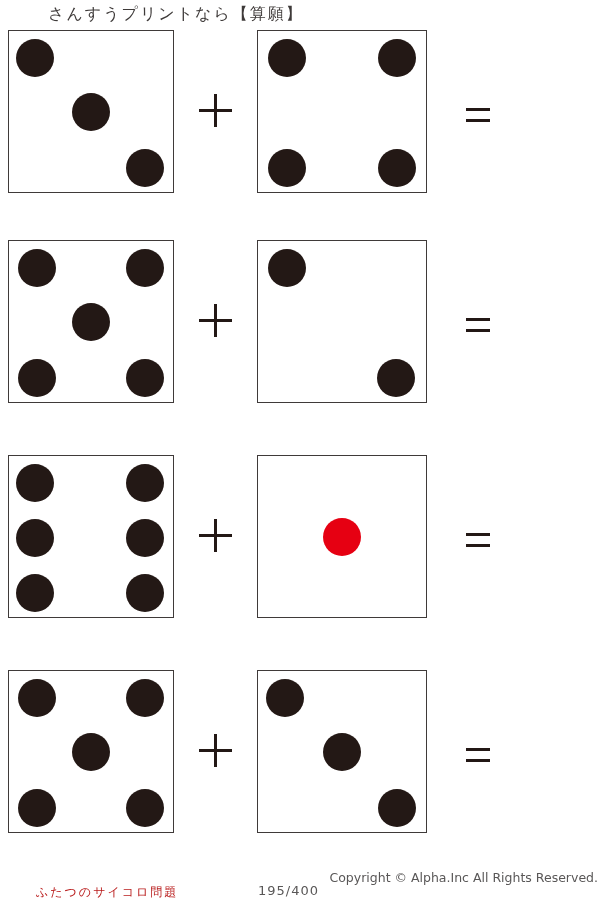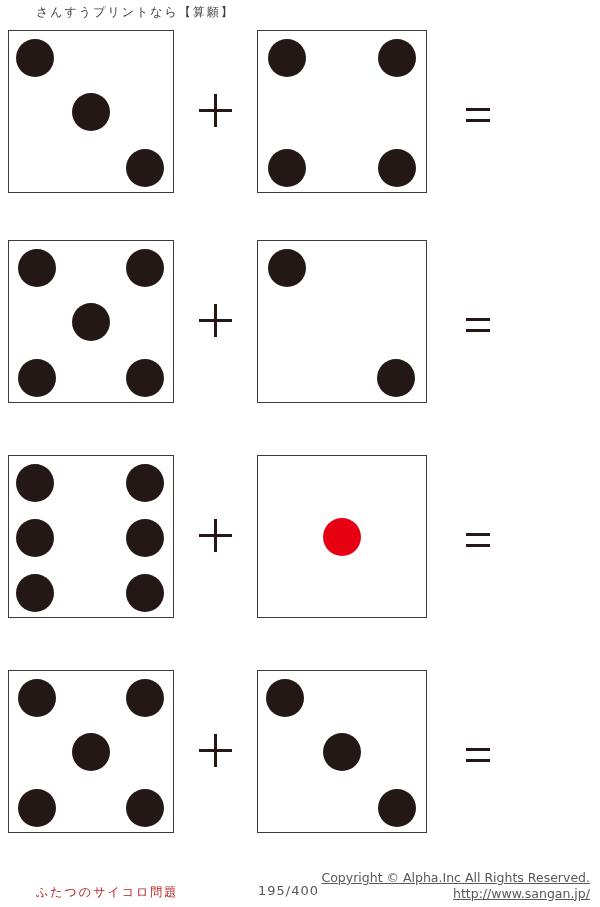--- a/index.html
+++ b/index.html
@@ -10,23 +10,23 @@
   }
   .page {
     position: relative;
     width: 600px;
     height: 907px;
     background: #ffffff;
     overflow: hidden;
   }
   .header-title {
     position: absolute;
-    left: 36px;
+    left: 48px;
     top: 4px;
-    font-size: 12px;
+    font-size: 16px;
     letter-spacing: 2px;
     color: #3e3a39;
     white-space: nowrap;
   }
   .problem-row {
     position: absolute;
     left: 0;
     width: 600px;
     height: 163px;
   }
@@ -89,28 +89,27 @@
   .footer-page-number {
     position: absolute;
     left: 258px;
     top: 883px;
     font-size: 13px;
     letter-spacing: 1px;
     color: #595757;
   }
   .footer-copyright-block {
     position: absolute;
-    right: 10px;
+    right: 2px;
     top: 870px;
     text-align: right;
     font-size: 12.5px;
     line-height: 15.5px;
     color: #595757;
     white-space: nowrap;
-    text-decoration: underline;
   }
 </style>
 </head>
 <body>
 
 <div class="page">
   <div class="header-title">さんすうプリントなら【算願】</div>
 
   <div id="problems-area">
       <div class="problem-row" style="top: 30px;">
@@ -199,15 +198,14 @@
         </div>
       </div>
     </div>
 
   <div class="footer-worksheet-title">ふたつのサイコロ問題</div>
 
   <div class="footer-page-number">195/400</div>
 
   <div class="footer-copyright-block">
     <div>Copyright ©  Alpha.Inc All Rights Reserved.</div>
-    <div>http://www.sangan.jp/</div>
   </div>
 </div>
 
 </body></html>

